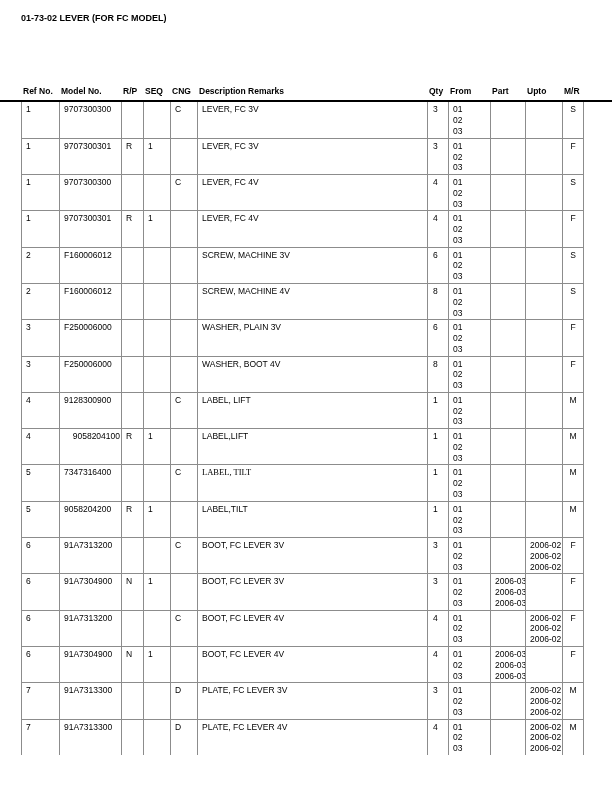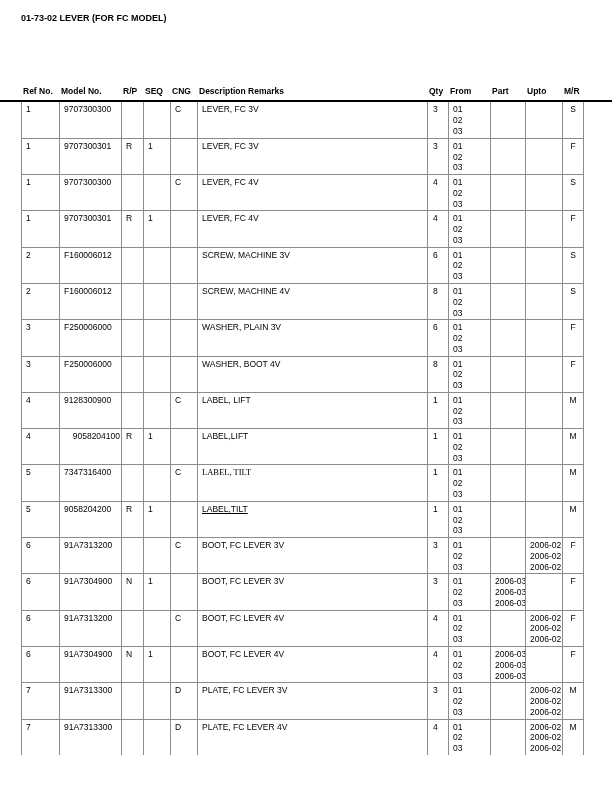--- a/index.html
+++ b/index.html
@@ -241,21 +241,21 @@
           <td class="c-from" style="border-color: rgb(140, 140, 140);"></td>
           <td class="c-upto" style="border-color: rgb(140, 140, 140);"></td>
           <td class="c-mr" style="border-color: rgb(140, 140, 140);">M</td>
         </tr>
         <tr>
           <td class="c-ref" style="border-color: rgb(140, 140, 140);">5</td>
           <td class="c-part" style="border-color: rgb(140, 140, 140);">9058204200</td>
           <td class="c-rp" style="border-color: rgb(140, 140, 140);">R</td>
           <td class="c-seq" style="border-color: rgb(140, 140, 140);">1</td>
           <td class="c-cng" style="border-color: rgb(140, 140, 140);"></td>
-          <td class="c-desc" style="border-color: rgb(140, 140, 140); text-decoration: underline;">LABEL,TILT</td>
+          <td class="c-desc" style="border-color: rgb(140, 140, 140);">LABEL,TILT</td>
           <td class="c-qty" style="border-color: rgb(140, 140, 140);">1</td>
           <td class="c-model" style="border-color: rgb(140, 140, 140);">01<br>02<br>03</td>
           <td class="c-from" style="border-color: rgb(140, 140, 140);"></td>
           <td class="c-upto" style="border-color: rgb(140, 140, 140);"></td>
           <td class="c-mr" style="border-color: rgb(140, 140, 140);">M</td>
         </tr>
         <tr>
           <td class="c-ref" style="border-color: rgb(140, 140, 140);">6</td>
           <td class="c-part" style="border-color: rgb(140, 140, 140);">91A7313200</td>
           <td class="c-rp" style="border-color: rgb(140, 140, 140);"></td>

